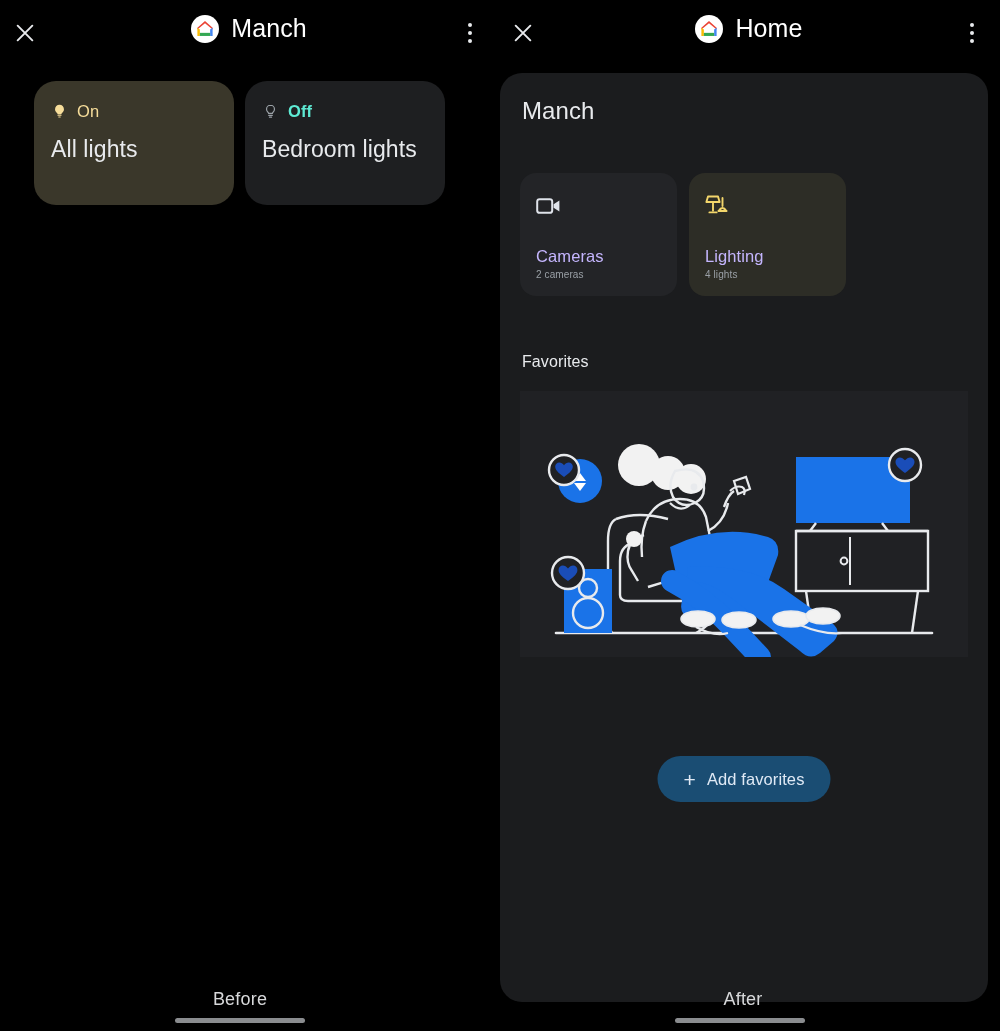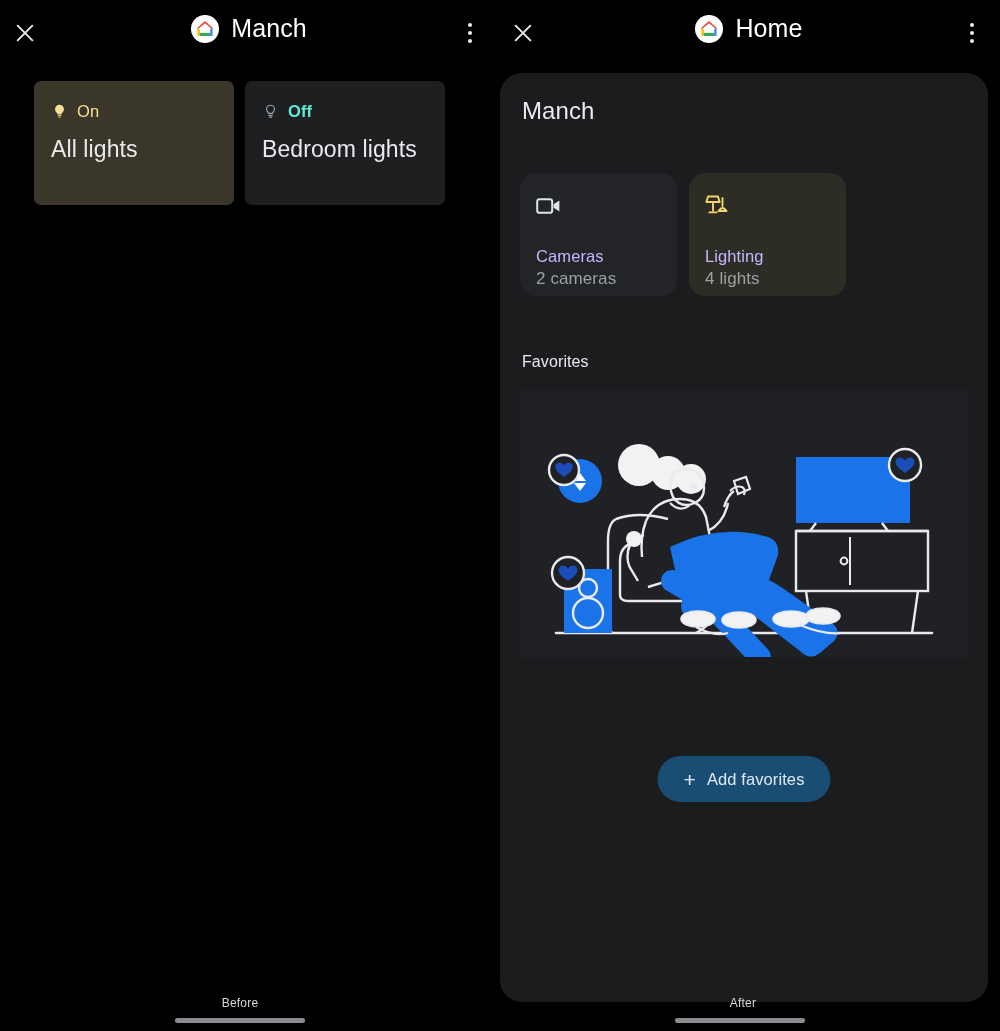--- a/index.html
+++ b/index.html
@@ -46,21 +46,21 @@
     flex: 0 0 auto;
   }
 
   
   .left-cards {
     position: absolute; left: 34px; top: 81px;
     width: 430px;
   }
   .card-row { display: flex; gap: 11px; margin-bottom: 10px; }
   .tile {
-    width: 200px; height: 124px; border-radius: 7px;
+    width: 200px; height: 124px; border-radius: 22px;
     padding: 19px 17px 0 17px;
     position: relative;
   }
   .tile.on  { background: #3a372a; }
   .tile.off { background: #1e1f21; }
   .tile-status {
     display: flex; align-items: center; gap: 9px;
     height: 22px;
   }
   .tile-status-text { font-size: 16.5px; letter-spacing: .1px; }
@@ -91,21 +91,21 @@
     width: 157px; height: 123px; border-radius: 16px;
     padding: 18px 16px 0 16px;
   }
   .sheet-tile.cameras  { background: #232427; }
   .sheet-tile.lighting { background: #2d2d26; }
   .sheet-tile-icon { height: 30px; display:flex; align-items:center; }
   .sheet-tile-label {
     margin-top: 26px; font-size: 16.5px; color: #c4b5fd; letter-spacing: .1px;
   }
   .sheet-tile-sub {
-    margin-top: 3px; font-size: 17px; color: #9aa0a6; letter-spacing: .1px;
+    margin-top: 3px; font-size: 10px; color: #9aa0a6; letter-spacing: .1px;
   }
 
   .fav-heading {
     position: absolute; left: 22px; top: 280px;
     font-size: 16px; color: #e8eaed; letter-spacing: .1px;
   }
 
   .illustration {
     position: absolute; left: 20px; top: 318px;
     width: 448px; height: 266px;
@@ -125,21 +125,21 @@
     border-radius: 23px; background: #1a4d73; border: none;
     display: flex; align-items: center; justify-content: center; gap: 11px;
     color: #dfe9f5; font-size: 16.5px; font-family: "Liberation Sans", sans-serif;
     cursor: pointer; letter-spacing: .1px;
   }
   .plus-glyph { font-size: 21px; line-height: 1; color: #dfe9f5; }
 
   
   .caption {
     position: absolute; bottom: 21px;
-    font-size: 12px; color: #d7d8da; letter-spacing: .2px;
+    font-size: 18px; color: #d7d8da; letter-spacing: .2px;
     text-align: center;
   }
   .caption-before { left: 0; width: 480px; }
   .caption-after  { left: 500px; width: 486px; }
 
   .home-indicator {
     position: absolute; bottom: 8px;
     height: 5px; border-radius: 3px; background: #8a8c8f;
   }
   .hi-left  { left: 175px; width: 130px; }

